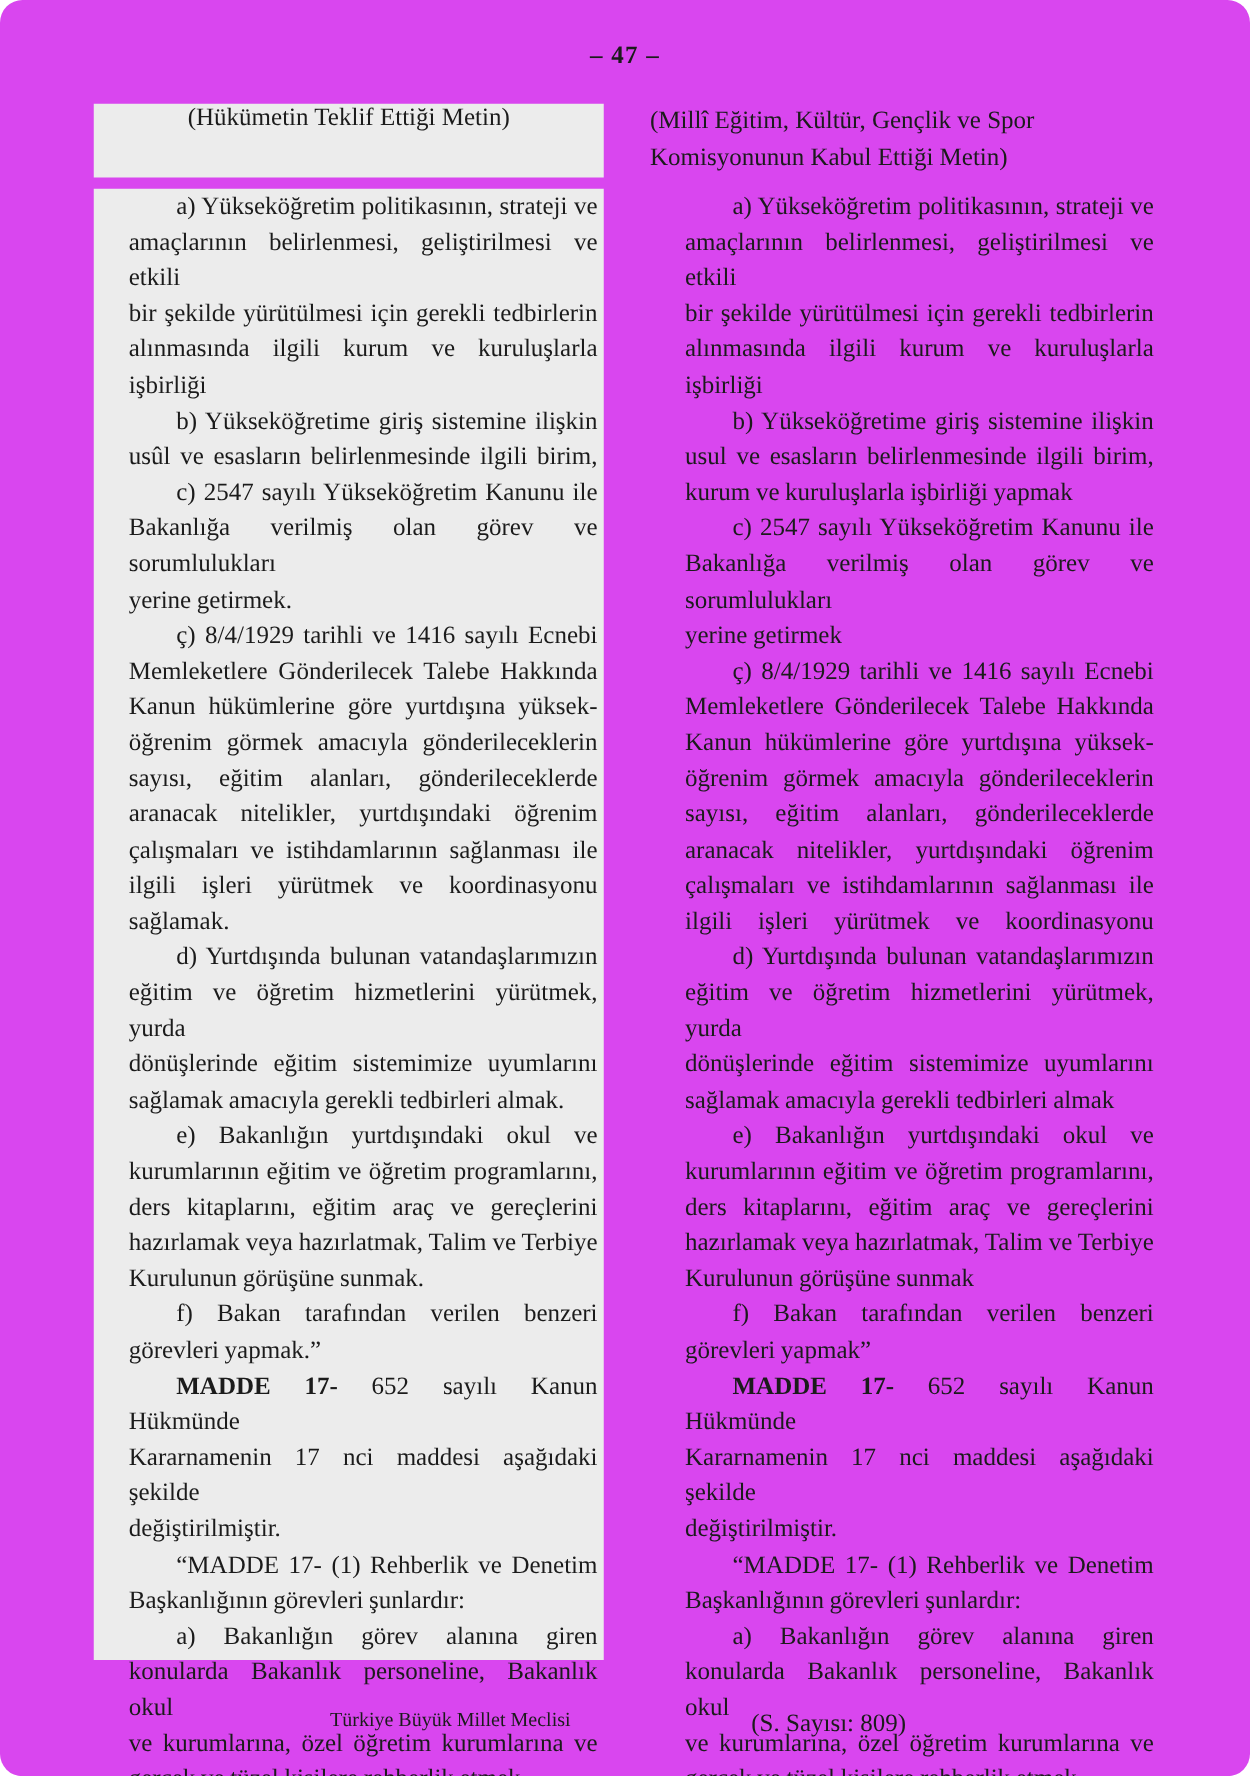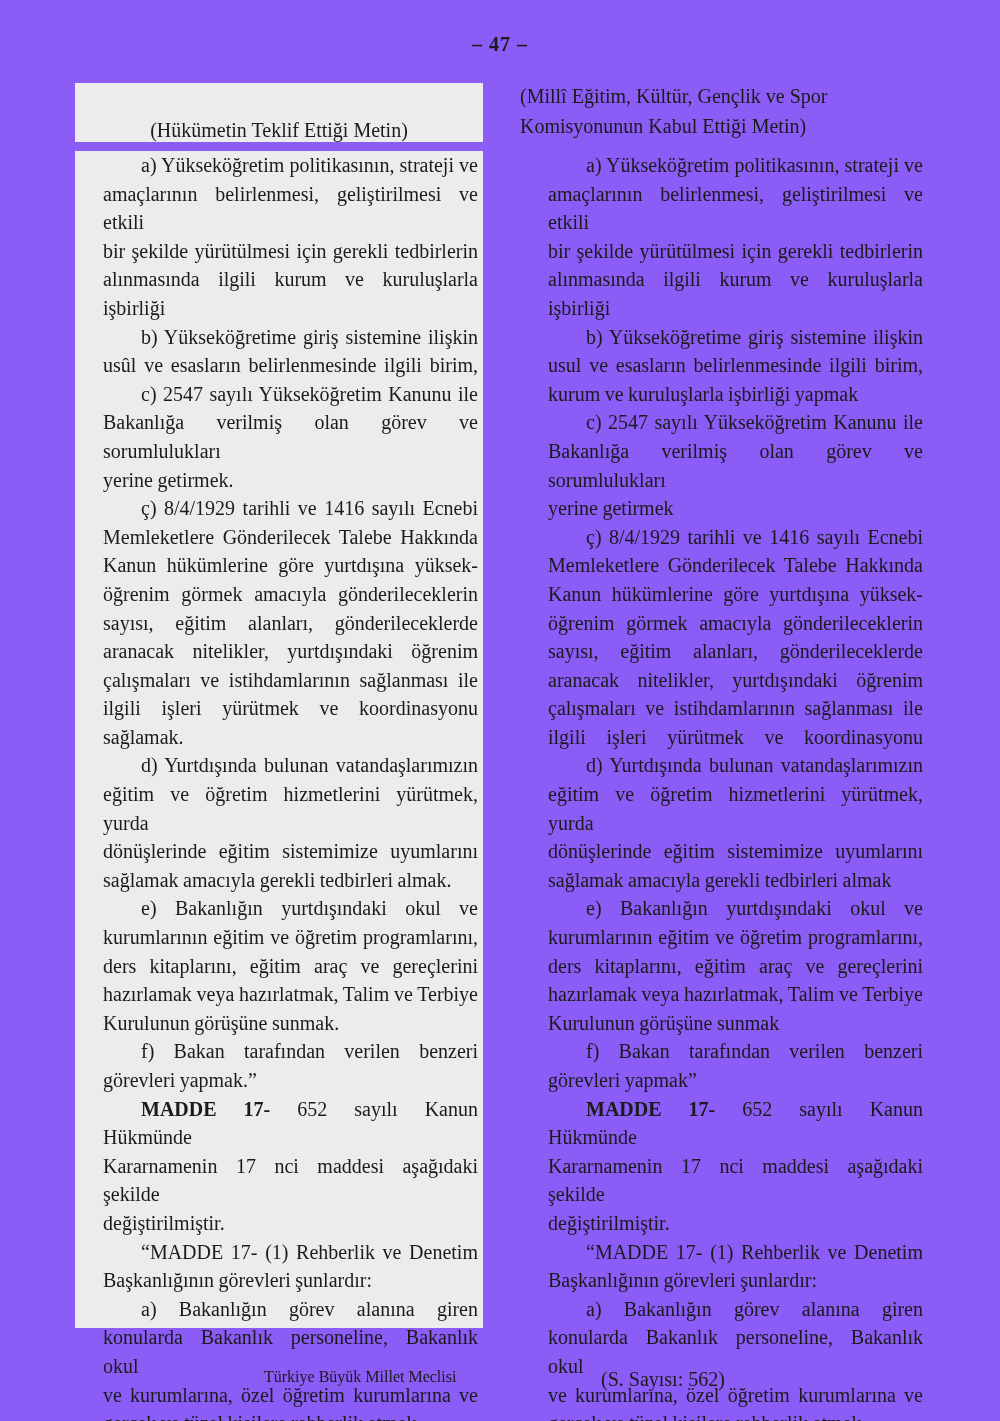--- a/index.html
+++ b/index.html
@@ -3,32 +3,32 @@
 <meta charset="utf-8">
 <style>
   * { box-sizing: border-box; }
   html, body { margin: 0; padding: 0; }
   body {
     width: 1000px; height: 1421px;
     background: #ffffff;
     font-family: "Liberation Serif", "DejaVu Serif", serif;
     color: #1b1b1b;
   }
-  .page { position: relative; width: 1000px; height: 1421px; background: #8b5cf6; overflow: hidden; }
+  .page { position: relative; width: 1000px; height: 1421px; background: #d946ef; overflow: hidden; border-radius: 18px; }
 
   .page-number {
     position: absolute; top: 33px; left: 0; width: 1000px;
     text-align: center; font-weight: 700; font-size: 20px; letter-spacing: 1px;
   }
 
   
   .left-header {
     position: absolute; left: 75px; top: 83px; width: 408px; height: 59px;
     background: #ececec;
-    display: flex; align-items: flex-end; justify-content: center;
+    display: flex; align-items: flex-start; justify-content: center;
     font-size: 20px;
   }
   .left-body {
     position: absolute; left: 75px; top: 151px; width: 408px; height: 1177px;
     background: #ececec;
     padding: 0 5px 0 0;
   }
 
   
   .right-header {
@@ -185,15 +185,15 @@
       <div class="para">
         <div class="line first">a) Bakanlığın görev alanına giren</div>
         <div class="line">konularda Bakanlık personeline, Bakanlık okul</div>
         <div class="line">ve kurumlarına, özel öğretim kurumlarına ve</div>
         <div class="line last">gerçek ve tüzel kişilere rehberlik etmek.</div>
       </div>
     </div>
 
   <div class="footer-left">Türkiye Büyük Millet Meclisi</div>
 
-  <div class="footer-right">(S. Sayısı: 562)</div>
+  <div class="footer-right">(S. Sayısı: 809)</div>
 
 </div>
 
 </body></html>

